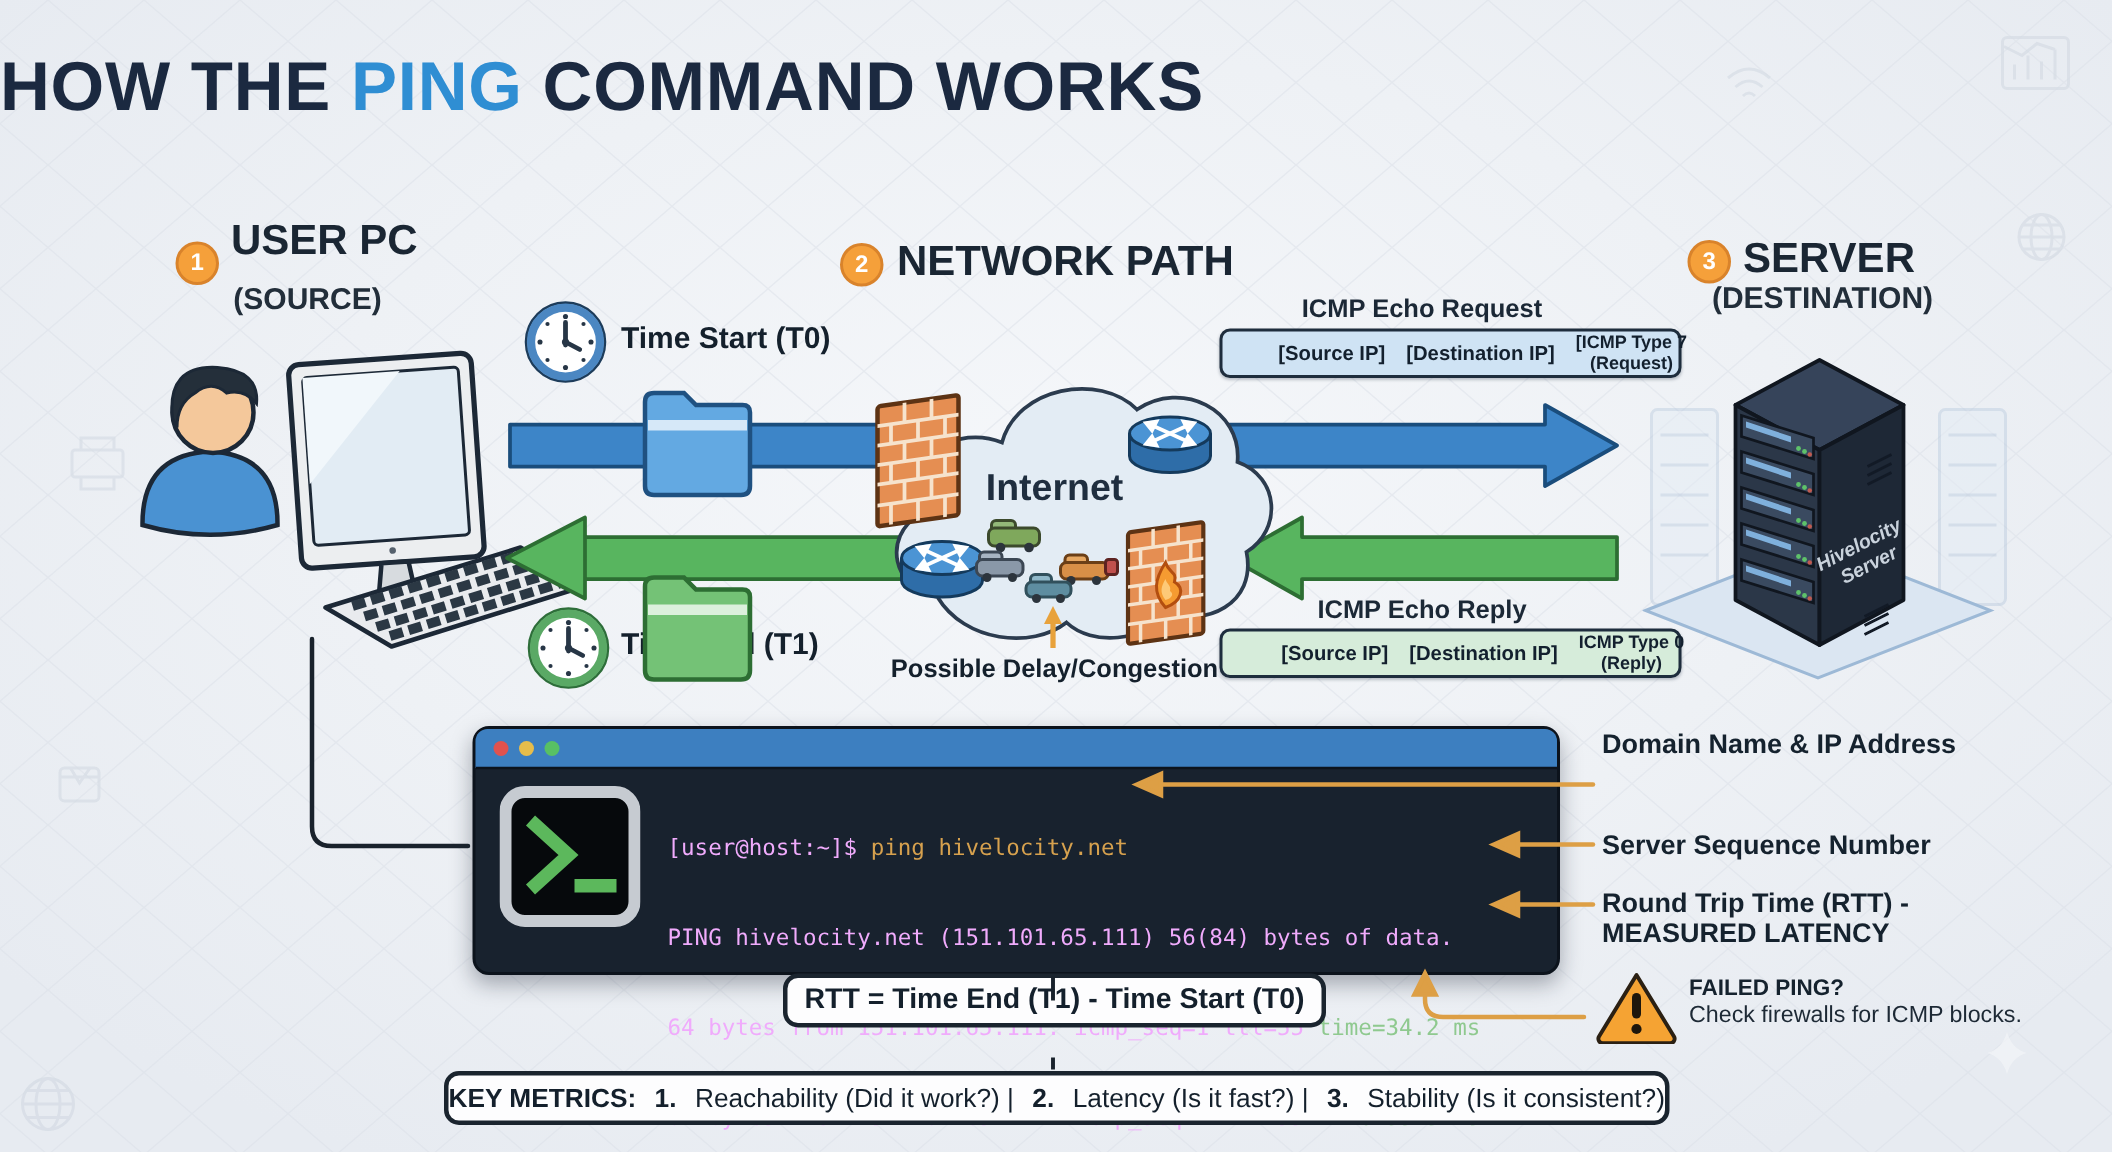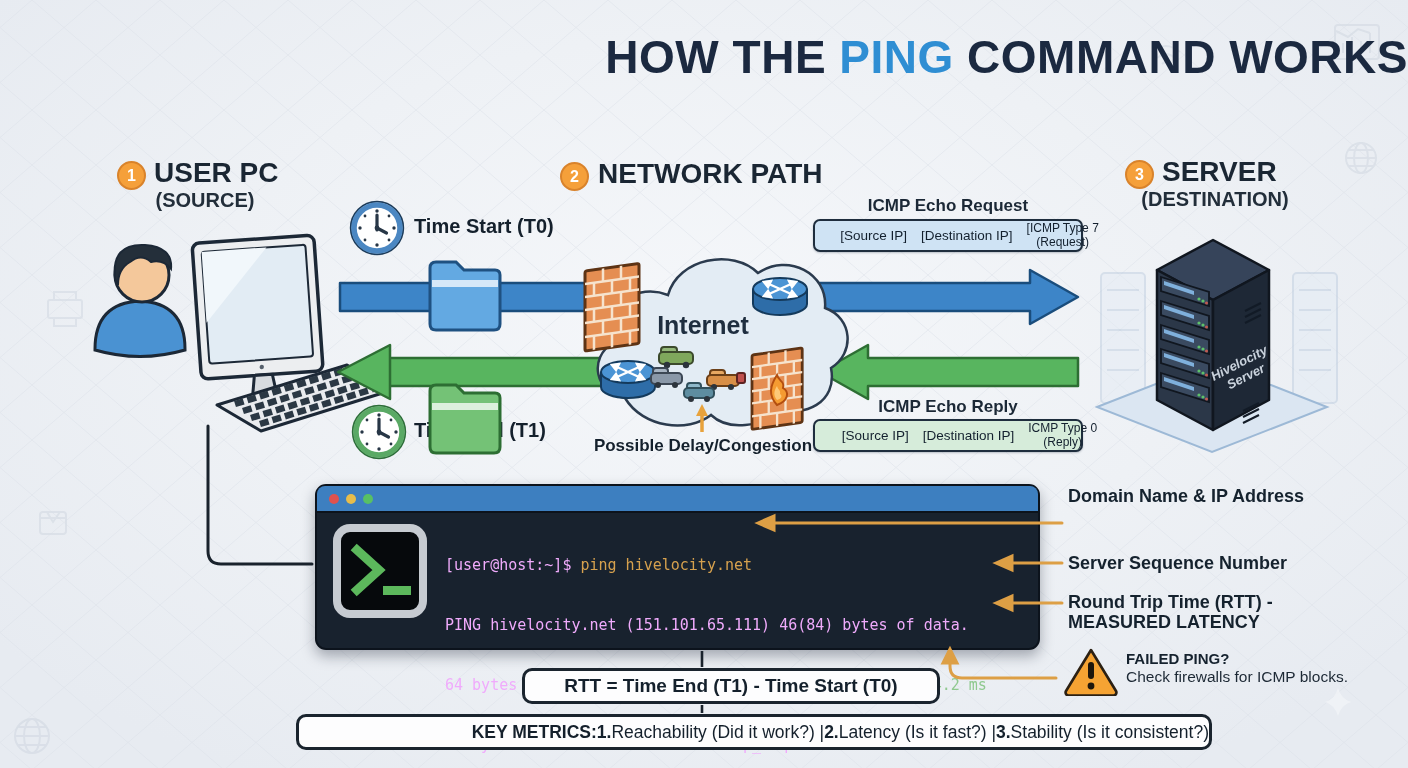--- a/index.html
+++ b/index.html
@@ -4,41 +4,41 @@
 <style>
   html,body{margin:0;padding:0;}
   body{font-family:"Liberation Sans",sans-serif;background:#e9edf2;}
   #stage{position:relative;width:1408px;height:768px;overflow:hidden;
          background:radial-gradient(ellipse 900px 520px at 50% 42%, #f5f7fa 0%, #eef1f5 55%, #e7ebf1 100%);}
   #stage *{box-sizing:border-box;}
   .abs{position:absolute;}
   svg{display:block;}
 
   
-  .title{left:0;top:30px;width:1408px;text-align:right;font-weight:800;
+  .title{left:0;top:30px;width:1408px;text-align:left;font-weight:800;
          font-size:46px;letter-spacing:.5px;color:#1b2940;white-space:nowrap;}
   .title .hl{color:#2f8ed3;}
   .subtitle{left:0;top:84px;width:1408px;text-align:center;font-weight:800;
             font-size:33px;color:#1b2940;}
 
   
   .badge{width:29px;height:29px;border-radius:50%;background:#f5a03a;border:2.5px solid #d9832b;
          color:#fff;font-weight:800;font-size:16px;display:flex;align-items:center;justify-content:center;}
   .sec-label{font-weight:800;font-size:28px;color:#1a2633;white-space:nowrap;}
   .sec-sub{font-weight:700;font-size:20px;color:#222e3a;white-space:nowrap;text-align:center;}
 
   
   .time-label{font-weight:700;font-size:20px;color:#14202c;white-space:nowrap;}
   .cloud-label{font-weight:800;font-size:25px;color:#1f2e3f;text-align:center;}
   .congestion-label{font-weight:700;font-size:17px;color:#14202c;text-align:center;white-space:nowrap;}
 
   .icmp-title{font-weight:800;font-size:17px;color:#1b2836;text-align:center;white-space:nowrap;}
-  .icmp-box{height:33px;width:270px;border:2.5px solid #1e2d3d;border-radius:7px;
+  .icmp-box{height:33px;width:308px;border:2.5px solid #1e2d3d;border-radius:7px;
             display:flex;align-items:center;justify-content:center;gap:7px;
-            font-weight:400;font-size:13.5px;color:#13202e;white-space:nowrap;box-shadow:0 1px 2px rgba(20,35,55,.25);padding-left:43px;}
+            font-weight:700;font-size:13.5px;color:#13202e;white-space:nowrap;box-shadow:0 1px 2px rgba(20,35,55,.25);padding-left:43px;}
   .icmp-box.req{background:#cfe3f4;}
   .icmp-box.rep{background:#d6ecda;}
   .icmp-div{width:2px;height:20px;background:#1e2d3d;}
   .icmp-stack{display:flex;flex-direction:column;align-items:center;font-size:12px;line-height:1.1;}
 
   
   .terminal{left:315px;top:484px;width:725px;height:166px;background:#18222e;
             border:2px solid #0c131c;border-radius:11px;box-shadow:0 6px 14px rgba(20,30,45,.35);}
   .term-bar{position:absolute;left:0;top:0;width:100%;height:27px;background:#3d7fc0;
             border-radius:8px 8px 0 0;border-bottom:2px solid #0c131c;display:flex;align-items:center;padding-left:12px;gap:7px;}
@@ -49,25 +49,25 @@
   .t-cmd{color:#d6a14e;}
   .t-green{color:#8fc98f;}
   .term-icon{position:absolute;left:16px;top:38px;}
 
   
   .anno{font-weight:700;font-size:18px;color:#15222e;white-space:nowrap;}
   .failed-title{font-weight:800;font-size:15px;color:#15222e;white-space:nowrap;}
   .failed-body{font-weight:400;font-size:15.5px;color:#1d2935;white-space:nowrap;}
 
   
-  .formula-box{left:522px;top:668px;width:418px;height:36px;background:#fdfdfe;border:3px solid #1a242e;
+  .formula-box{left:522px;top:649px;width:362px;height:36px;background:#fdfdfe;border:3px solid #1a242e;
                border-radius:10px;display:flex;align-items:center;justify-content:center;
                font-weight:800;font-size:19px;color:#14202c;white-space:nowrap;}
-  .metrics-box{left:296px;top:714px;width:916px;height:36px;background:#fdfdfe;border:3px solid #1a242e;
-               border-radius:10px;display:flex;align-items:center;justify-content:flex-end;
+  .metrics-box{left:296px;top:714px;width:817px;height:36px;background:#fdfdfe;border:3px solid #1a242e;
+               border-radius:10px;display:flex;align-items:center;justify-content:space-between;
                font-size:17.5px;color:#14202c;white-space:nowrap;}
   .metrics-box .b{font-weight:800;}
 </style>
 </head>
 <body>
 
 <div id="stage">
 
   <svg class="abs" style="left:0;top:0;opacity:.5" width="1408" height="768">
     <defs>
@@ -109,21 +109,21 @@
       </g>
     </g>
     <path d="M1338,688 q3,11 13,14 q-10,3 -13,14 q-3,-11 -13,-14 q10,-3 13,-14" fill="#ffffff" opacity=".7"></path>
   </svg>
 
   <div class="abs title">
     <span>HOW THE </span><span class="hl">PING</span><span> COMMAND WORKS</span>
   </div>
 
   <div class="abs badge" style="left:117px;top:161px">1</div>
-  <div class="abs sec-label" style="left:154px;top:157px">USER PC</div>
+  <div class="abs sec-label" style="left:154px;top:144px">USER PC</div>
   <div class="abs sec-sub" style="left:140px;top:189px;width:130px">(SOURCE)</div>
 
   <div class="abs badge" style="left:560px;top:162px">2</div>
   <div class="abs sec-label" style="left:598px;top:158px">NETWORK PATH</div>
 
   <div class="abs badge" style="left:1125px;top:160px">3</div>
   <div class="abs sec-label" style="left:1162px;top:156px">SERVER</div>
   <div class="abs sec-sub" style="left:1130px;top:188px;width:170px">(DESTINATION)</div>
 
   <svg class="abs" style="left:85px;top:223px" width="310" height="212" viewBox="0 0 310 212">
@@ -362,21 +362,21 @@
       <span class="dot" style="background:#e7bd4b"></span>
       <span class="dot" style="background:#58c064"></span>
     </div>
     <svg class="term-icon" width="94" height="94" viewBox="0 0 94 94">
       <rect x="4" y="4" width="86" height="86" rx="13" fill="#06090c" stroke="#c6cbd1" stroke-width="8"></rect>
       <path d="M24,26 L46,46 L24,66" fill="none" stroke="#5cb85c" stroke-width="9" stroke-linecap="square"></path>
       <rect x="50" y="62" width="28" height="9" fill="#5cb85c"></rect>
     </svg>
     <div class="term-text">
       <div><span class="t-white">[user@host:~]$ </span><span class="t-cmd">ping hivelocity.net</span></div>
-      <div class="t-white">PING hivelocity.net (151.101.65.111) 46(84) bytes of data.</div>
+      <div class="t-white">PING hivelocity.net (151.101.65.111) 56(84) bytes of data.</div>
       <div><span class="t-white">64 bytes from 151.101.65.111: icmp_seq=1 ttl=55 </span><span class="t-green">time=34.2 ms</span></div>
       <div><span class="t-white">64 bytes from 151.101.65.111: icmp_seq=2 ttl=55 </span><span class="t-green">time=33.9 ms</span></div>
       
       
     </div>
   </div>
 
   <div class="abs anno" style="left:1068px;top:486px">Domain Name &amp; IP Address</div>
   <div class="abs anno" style="left:1068px;top:553px">Server Sequence Number</div>
   <div class="abs anno" style="left:1068px;top:592px">Round Trip Time (RTT) -</div>

